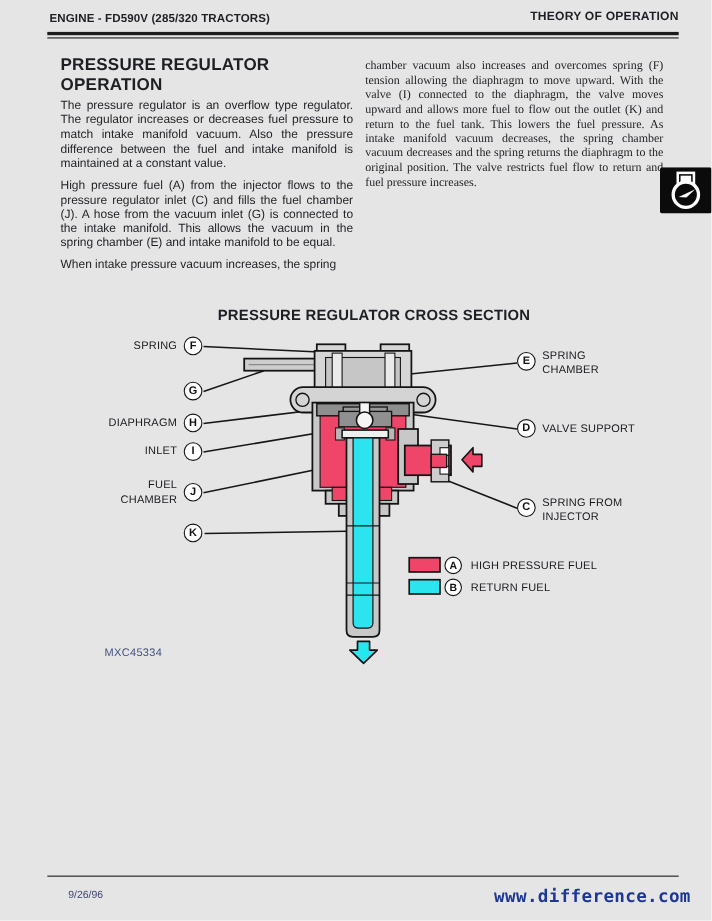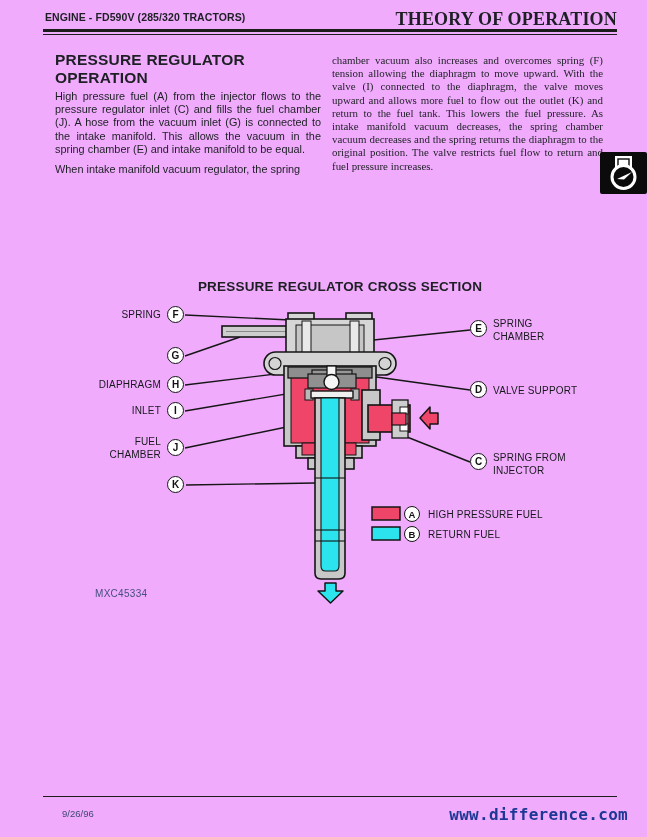--- a/index.html
+++ b/index.html
@@ -1,21 +1,21 @@
 <!DOCTYPE html>
 <html><head>
 <meta charset="utf-8">
 <style>
   html,body{margin:0;padding:0;background:#ffffff;}
-  .page{position:relative;width:647px;height:837px;background:#f0abfc;
+  .page{position:relative;width:647px;height:837px;background:#e5e5e5;
         font-family:"Liberation Sans",sans-serif;color:#1d1f24;overflow:hidden;}
 
   
   .hdr-left{position:absolute;left:45px;top:11px;font-size:10.5px;font-weight:bold;letter-spacing:.1px;}
-  .hdr-right{position:absolute;right:30px;top:9px;font-size:18px;font-weight:bold;letter-spacing:.2px;font-family:Liberation Serif, serif;}
+  .hdr-right{position:absolute;right:30px;top:9px;font-size:11px;font-weight:bold;letter-spacing:.2px;}
   .hdr-rule{position:absolute;left:43px;top:29px;width:574px;height:2px;
             border-top:3px solid #1c1c1c;border-bottom:1px solid #1c1c1c;}
 
   
   .h1{position:absolute;left:55px;top:51px;width:255px;font-size:15.5px;line-height:17.5px;
       font-weight:bold;letter-spacing:.2px;}
   .col{position:absolute;font-size:10.9px;line-height:13.2px;text-align:justify;}
   .col p{margin:0 0 6.5px 0;}
   .col-left{left:55px;top:90px;width:266px;}
   .col-right{left:332px;top:54px;width:271px;font-family:Liberation Serif, serif;}
@@ -56,22 +56,23 @@
 <body>
 
 <div class="page">
 
   <div class="hdr-left">ENGINE - FD590V (285/320 TRACTORS)</div>
   <div class="hdr-right">THEORY OF OPERATION</div>
   <div class="hdr-rule"></div>
 
   <div class="h1">PRESSURE REGULATOR OPERATION</div>
   <div class="col col-left">
+    <p>The pressure regulator is an overflow type regulator. The regulator increases or decreases fuel pressure to match intake manifold vacuum. Also the pressure difference between the fuel and intake manifold is maintained at a constant value.</p>
     <p>High pressure fuel (A) from the injector flows to the pressure regulator inlet (C) and fills the fuel chamber (J). A hose from the vacuum inlet (G) is connected to the intake manifold. This allows the vacuum in the spring chamber (E) and intake manifold to be equal.</p>
-    <p>When intake manifold vacuum regulator, the spring</p>
+    <p>When intake pressure vacuum increases, the spring</p>
   </div>
   <div class="col col-right">
     <p>chamber vacuum also increases and overcomes spring (F) tension allowing the diaphragm to move upward. With the valve (I) connected to the diaphragm, the valve moves upward and allows more fuel to flow out the outlet (K) and return to the fuel tank. This lowers the fuel pressure. As intake manifold vacuum decreases, the spring chamber vacuum decreases and the spring returns the diaphragm to the original position. The valve restricts fuel flow to return and fuel pressure increases.</p>
   </div>
 
   <svg class="side-tab" viewBox="0 0 47 42">
     <rect x="0" y="0" width="47" height="42" rx="2" fill="#0b0b0b"></rect>
     <g>
       <rect x="15" y="4" width="17" height="14" fill="#ffffff"></rect>
       <rect x="18" y="7" width="11" height="8" fill="none" stroke="#0b0b0b" stroke-width="1.4"></rect>

